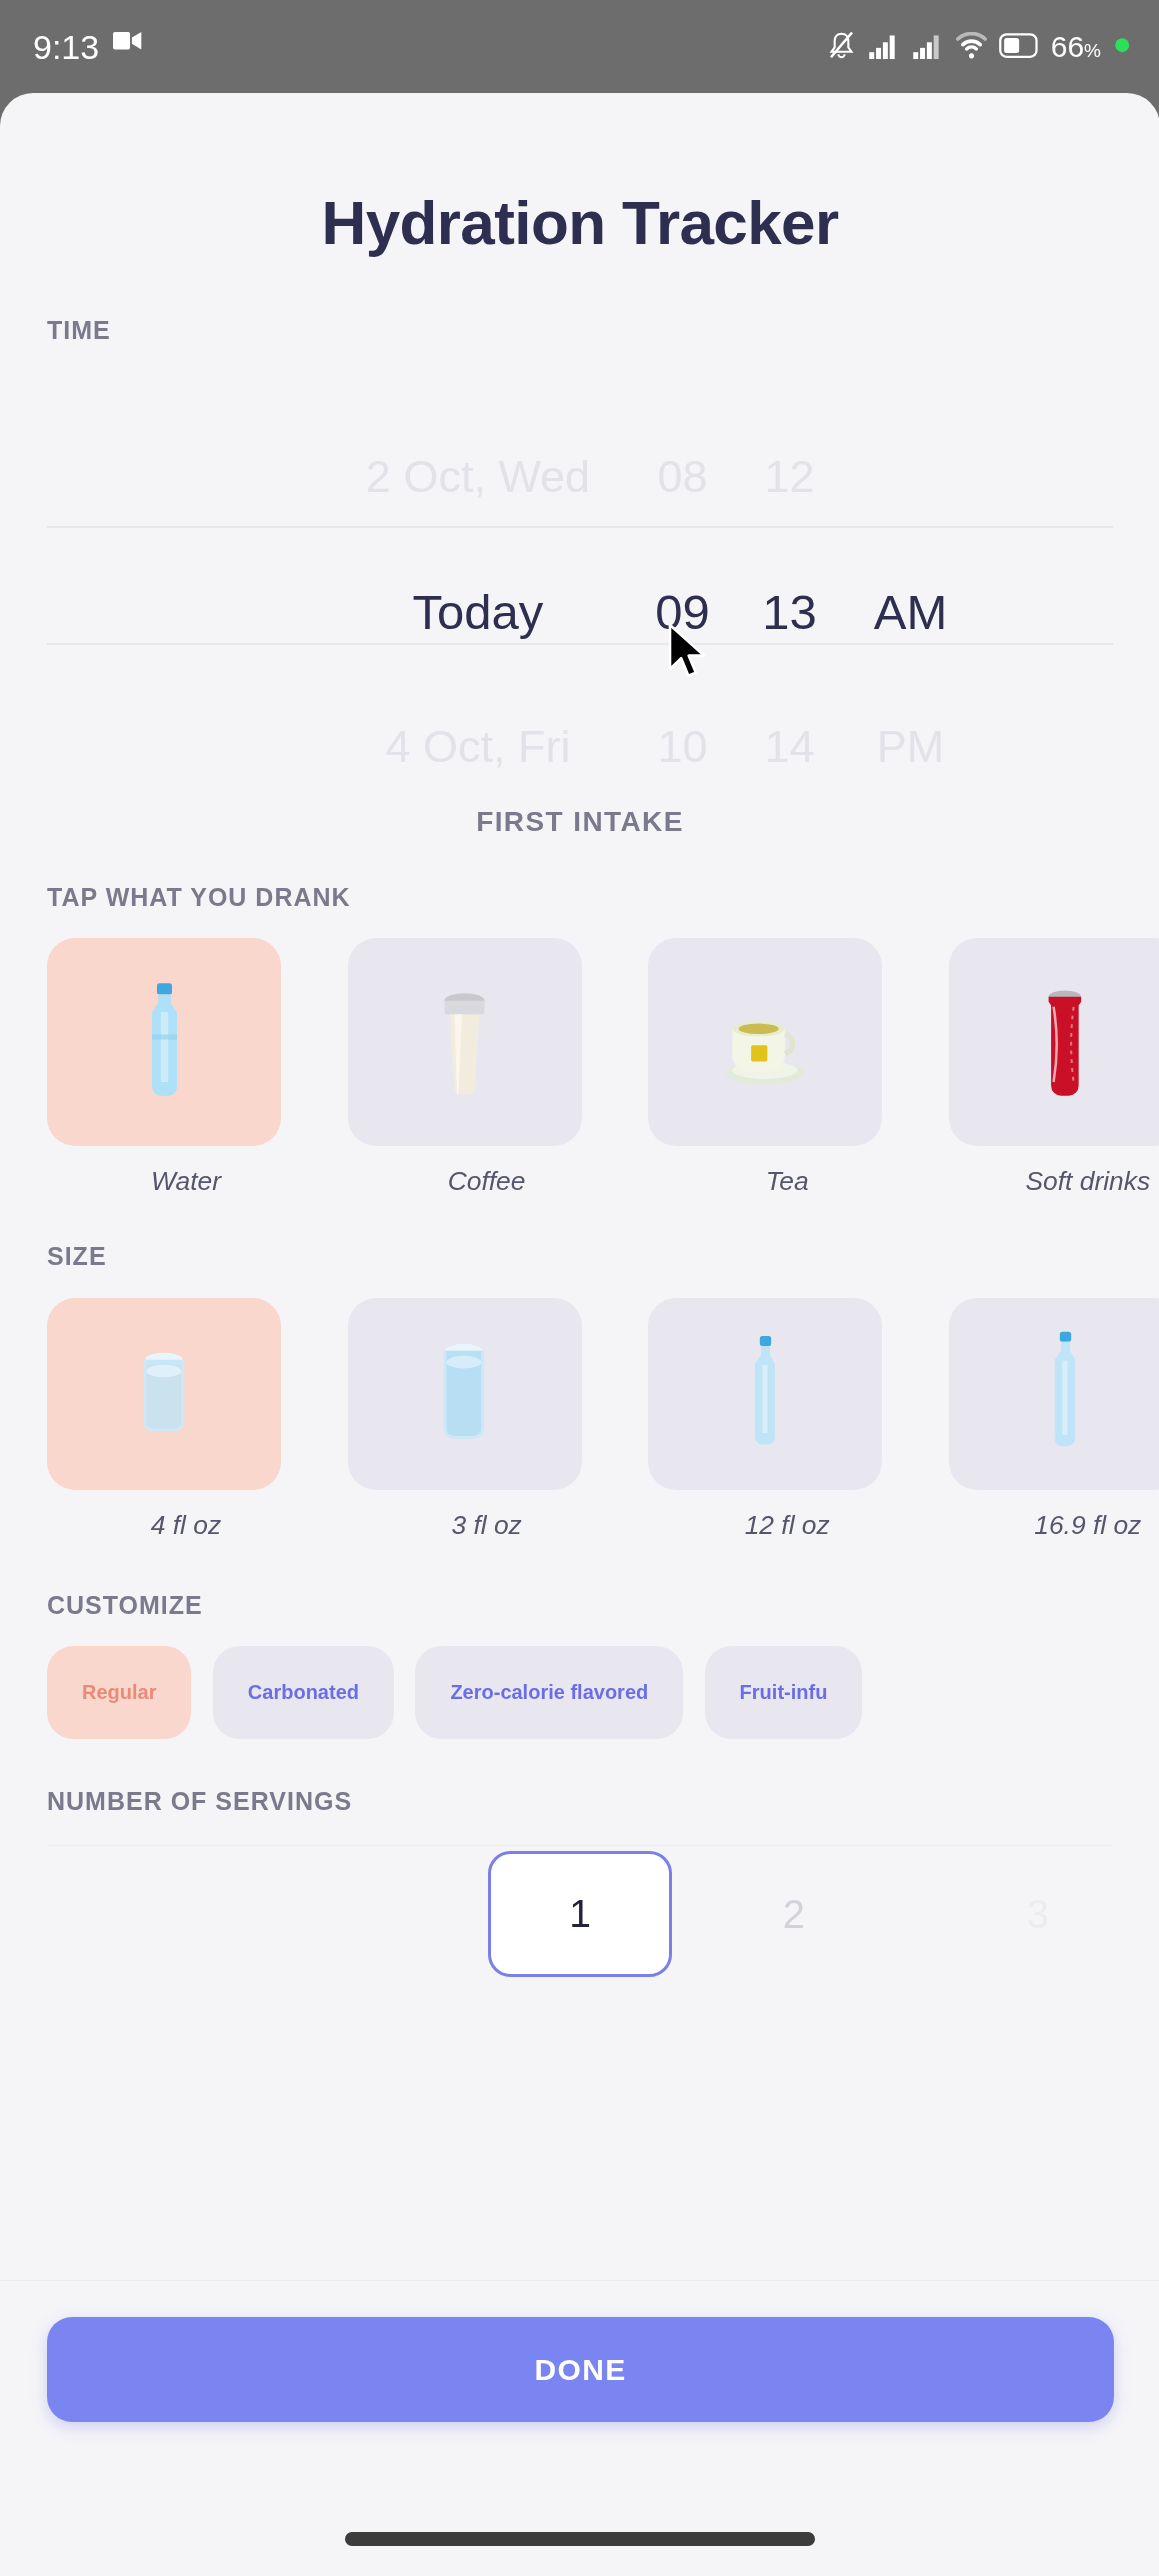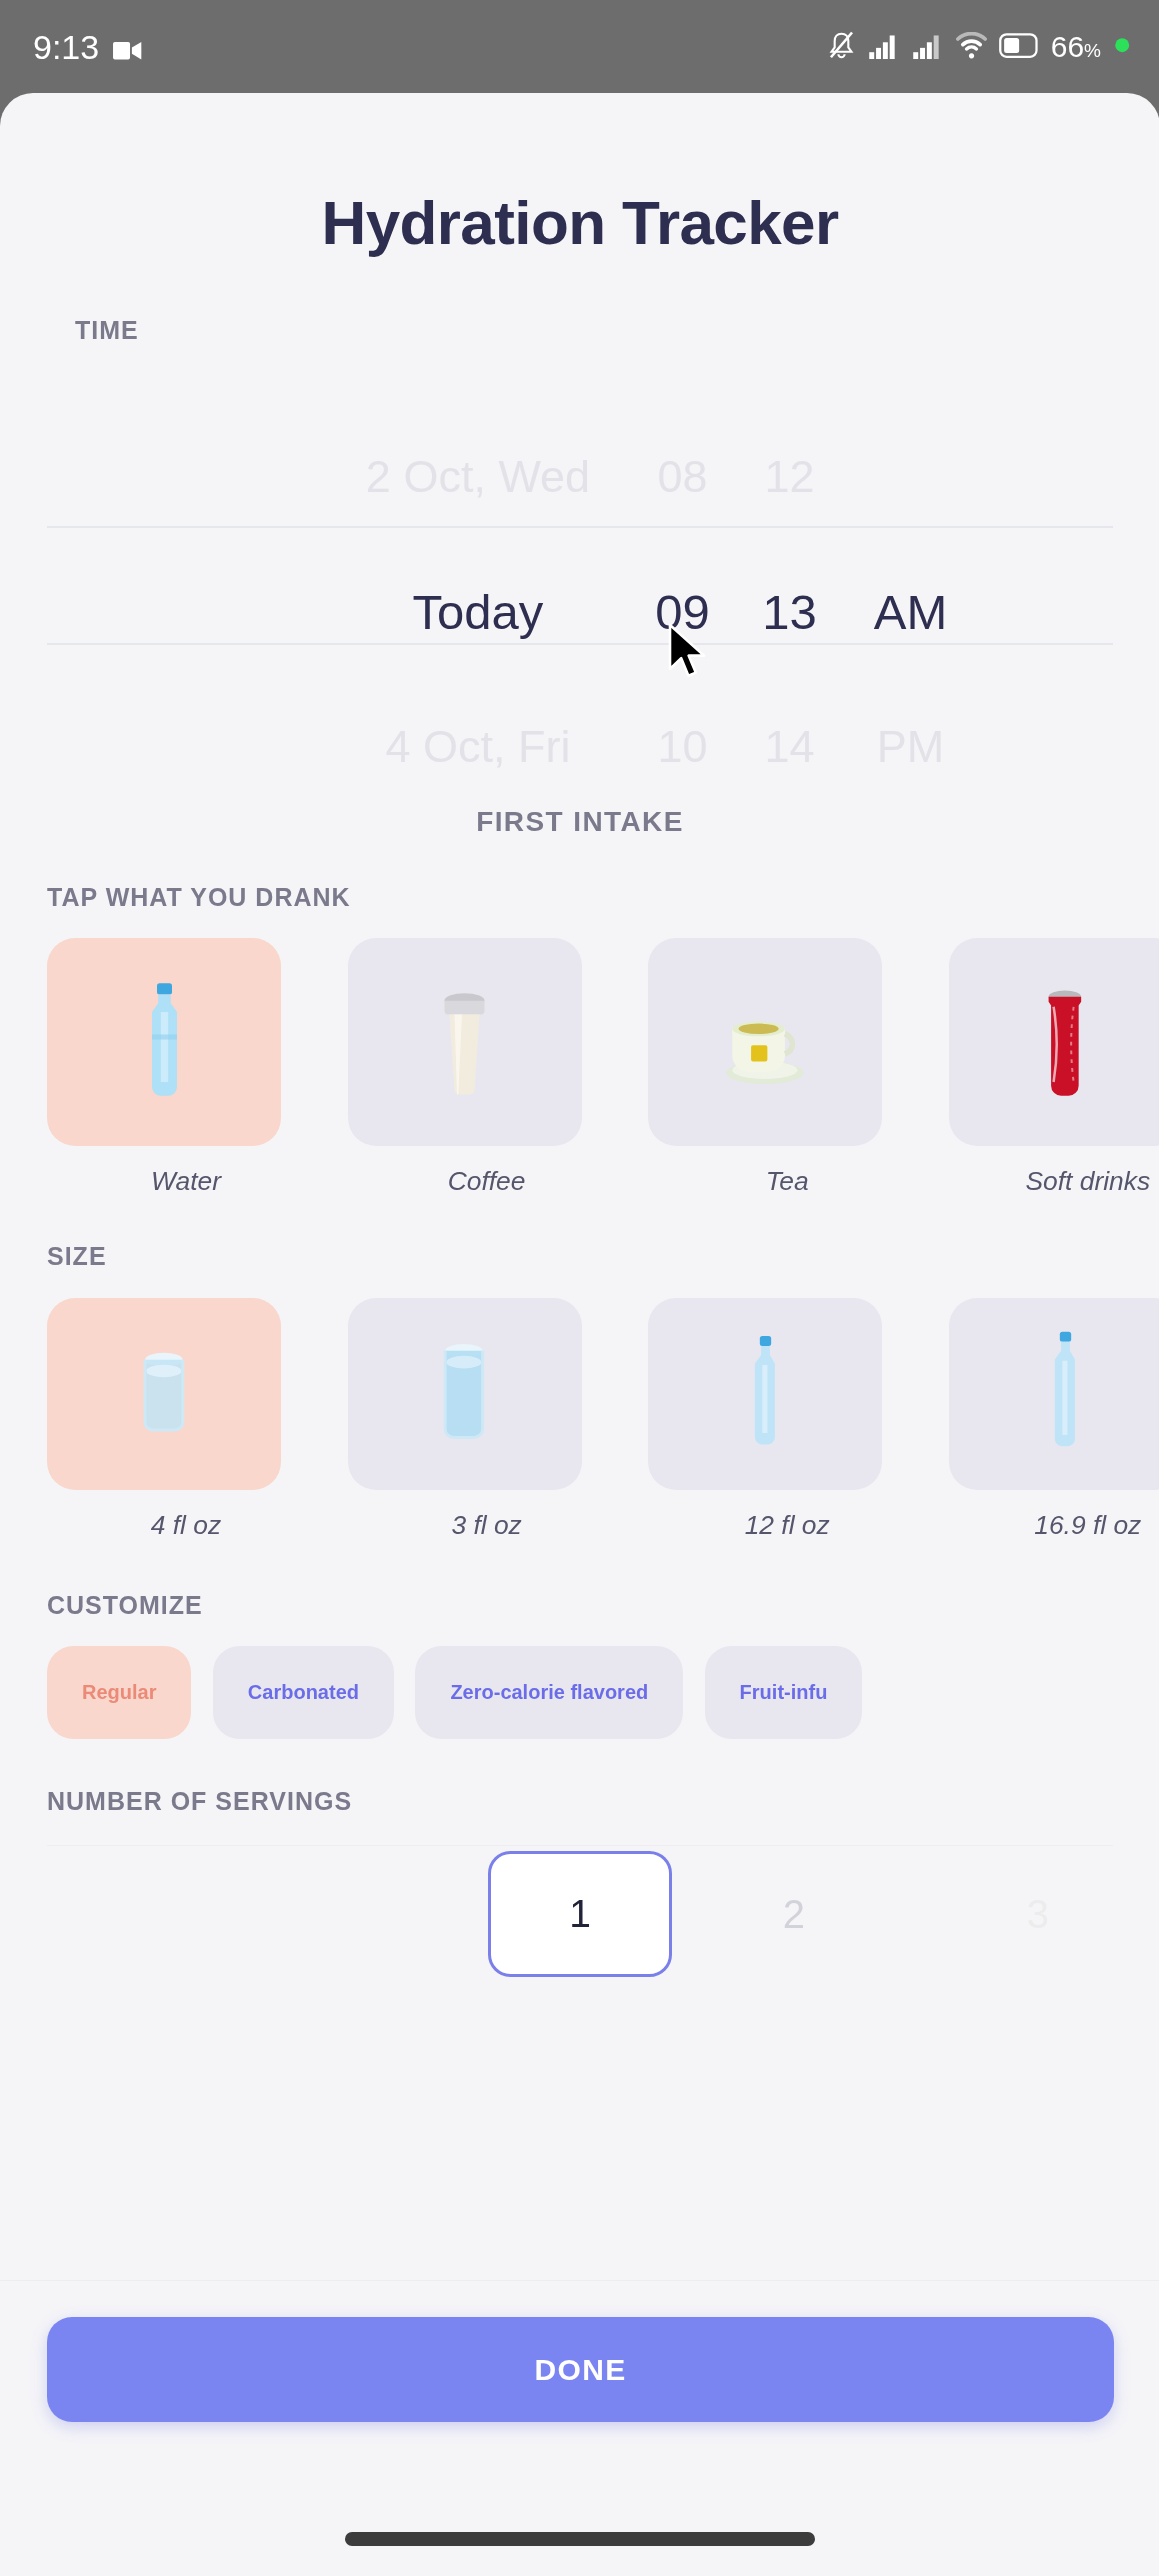--- a/index.html
+++ b/index.html
@@ -25,21 +25,21 @@
     top: 0; left: 0;
     width: 1160px;
     height: 93px;
     background: #6d6d6d;
     display: flex;
     align-items: center;
     justify-content: space-between;
     padding: 0 30px 0 33px;
     color: #ffffff;
   }
-  .sb-left { display: flex; align-items: flex-end; gap: 14px; }
+  .sb-left { display: flex; align-items: flex-start; gap: 14px; }
   .sb-clock { font-size: 34px; font-weight: 400; letter-spacing: 0px; line-height: 1; }
   .sb-right { display: flex; align-items: center; gap: 12.6px; }
   .sb-battery-text { font-size: 30px; font-weight: 400; }
   .sb-battery-text .pct { font-size: 19px; }
   .ic { display: inline-block; vertical-align: middle; }
 
   
   .app {
     position: absolute;
     top: 93px; left: 0;
@@ -317,21 +317,21 @@
             <circle cx="13" cy="13" r="11" fill="#2ce05a"></circle>
           </svg>
       </span>
     </div>
   </div>
 
   <div class="app">
 
     <h1 class="page-title">Hydration Tracker</h1>
 
-    <div class="caption" style="margin-top:58px;margin-left:28px;">TIME</div>
+    <div class="caption" style="margin-top:58px;">TIME</div>
 
     <div class="time-wrap">
       <div class="time-col-row row-ghost">
         <span class="tcell day">2 Oct, Wed</span>
         <span class="tcell hour">08</span>
         <span class="tcell min">12</span>
         <span class="tcell ampm"></span>
       </div>
       <div class="divider top"></div>
       <div class="time-col-row row-active">

